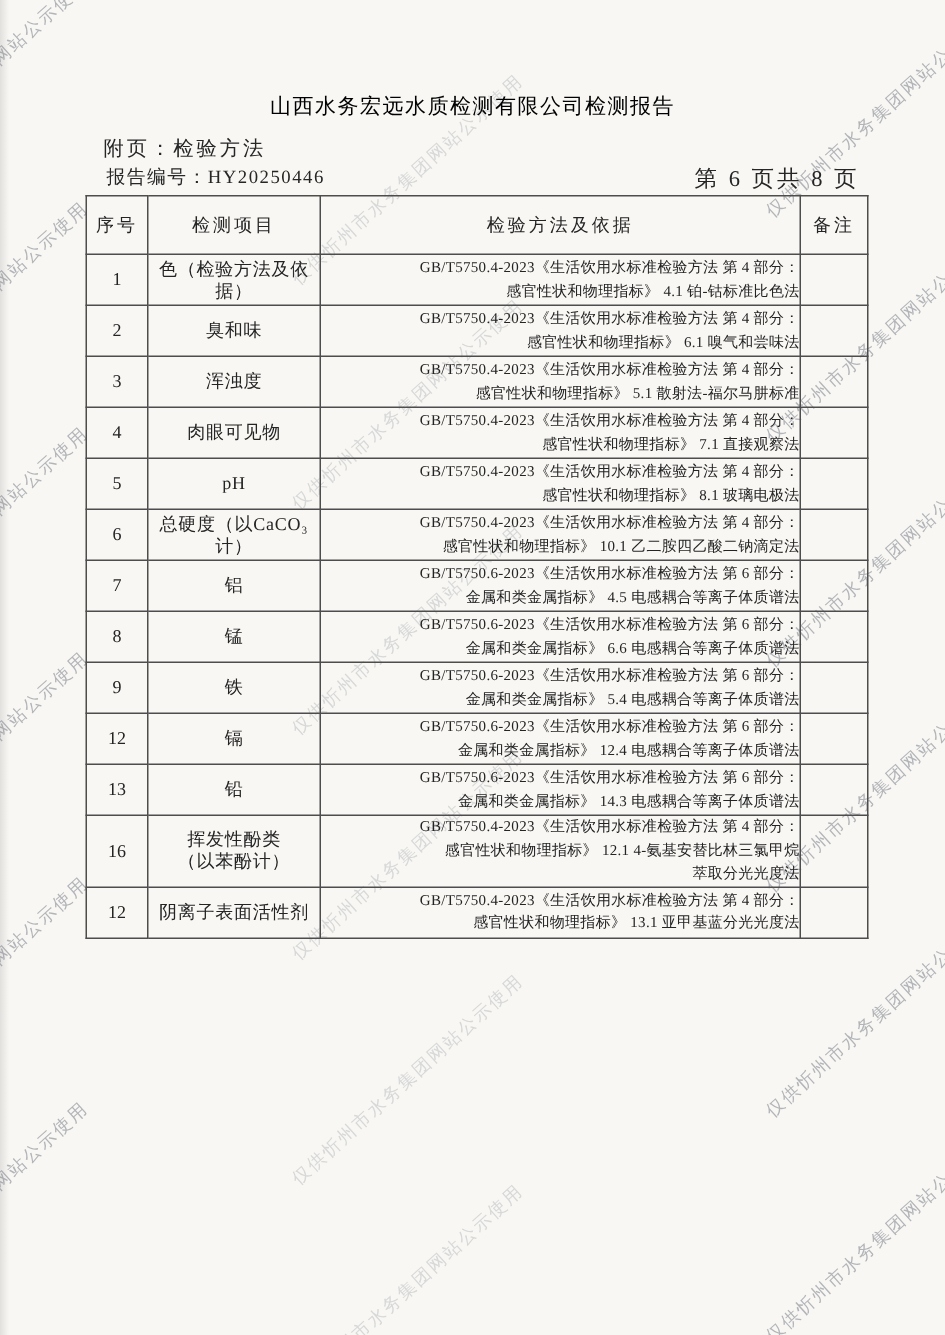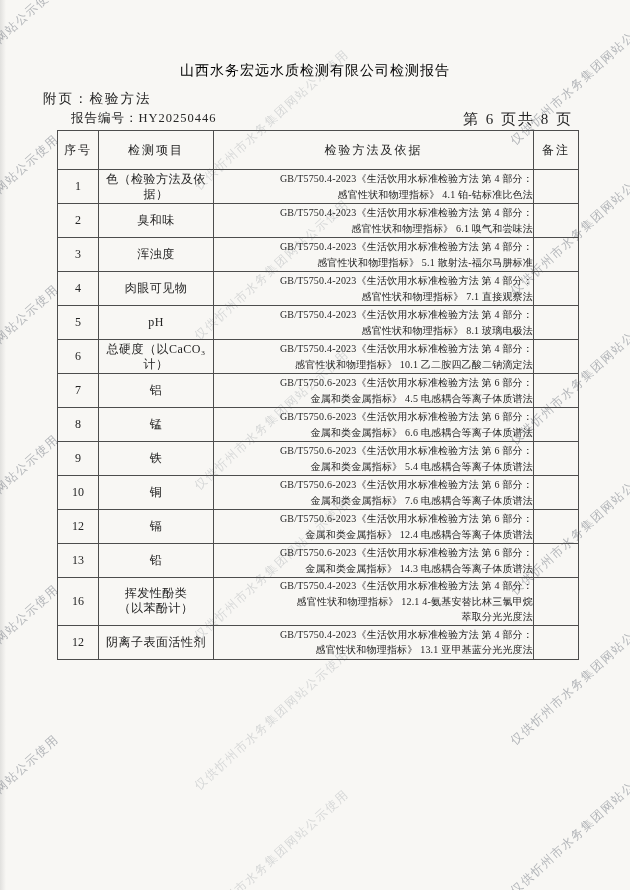--- a/index.html
+++ b/index.html
@@ -22,21 +22,21 @@
   }
   .wm.light { color:rgba(120,126,134,.26); }
 
   
   .doc-title {
     position:absolute; left:0; top:62px; width:100%;
     text-align:center; font-size:14px; font-weight:normal; letter-spacing:1px;
     color:#000000;
   }
   .appendix-line {
-    position:absolute; left:43px; top:90px; font-size:13.5px; letter-spacing:2px;
+    position:absolute; left:69px; top:90px; font-size:13.5px; letter-spacing:2px;
   }
   .report-no-line {
     position:absolute; left:71px; top:110px; font-size:12.5px; letter-spacing:1px;
   }
   .page-indicator {
     position:absolute; top:110px; right:57px; font-size:15px; letter-spacing:2px;
   }
 
   
   table.report {
@@ -167,27 +167,20 @@
           <td class="remark-cell"></td>
         </tr>
         <tr>
           <td class="no-cell">9</td>
           <td class="item-cell">铁</td>
           <td class="method-cell">GB/T5750.6-2023《生活饮用水标准检验方法 第 6 部分：
 金属和类金属指标》 5.4 电感耦合等离子体质谱法</td>
           <td class="remark-cell"></td>
         </tr>
         <tr>
-          <td class="no-cell">10</td>
-          <td class="item-cell">铜</td>
-          <td class="method-cell">GB/T5750.6-2023《生活饮用水标准检验方法 第 6 部分：
-金属和类金属指标》 7.6 电感耦合等离子体质谱法</td>
-          <td class="remark-cell"></td>
-        </tr>
-        <tr>
           <td class="no-cell">12</td>
           <td class="item-cell">镉</td>
           <td class="method-cell">GB/T5750.6-2023《生活饮用水标准检验方法 第 6 部分：
 金属和类金属指标》 12.4 电感耦合等离子体质谱法</td>
           <td class="remark-cell"></td>
         </tr>
         <tr>
           <td class="no-cell">13</td>
           <td class="item-cell">铅</td>
           <td class="method-cell">GB/T5750.6-2023《生活饮用水标准检验方法 第 6 部分：

